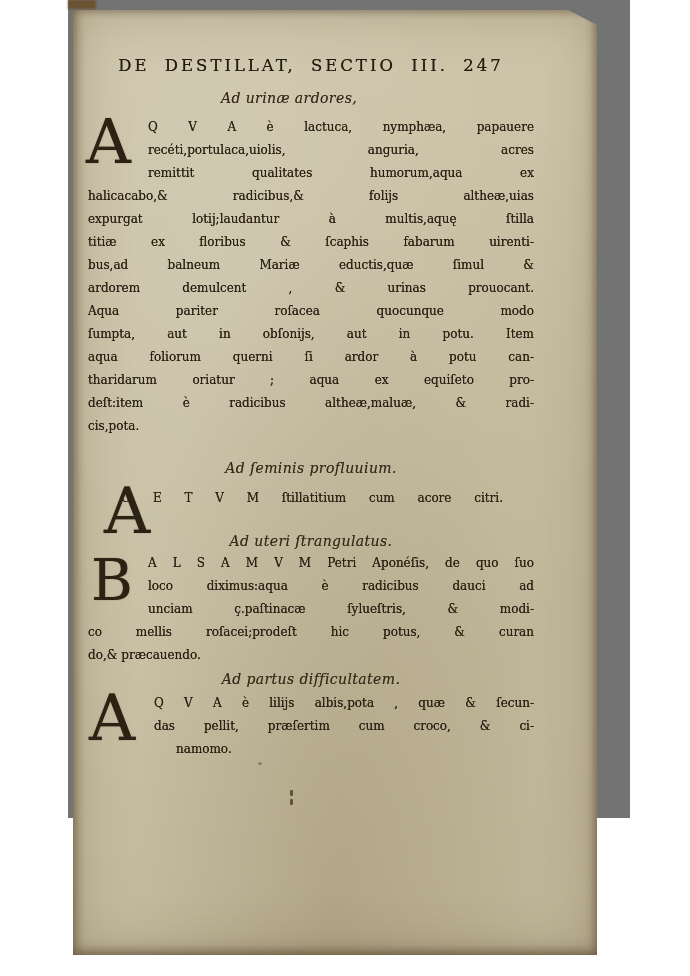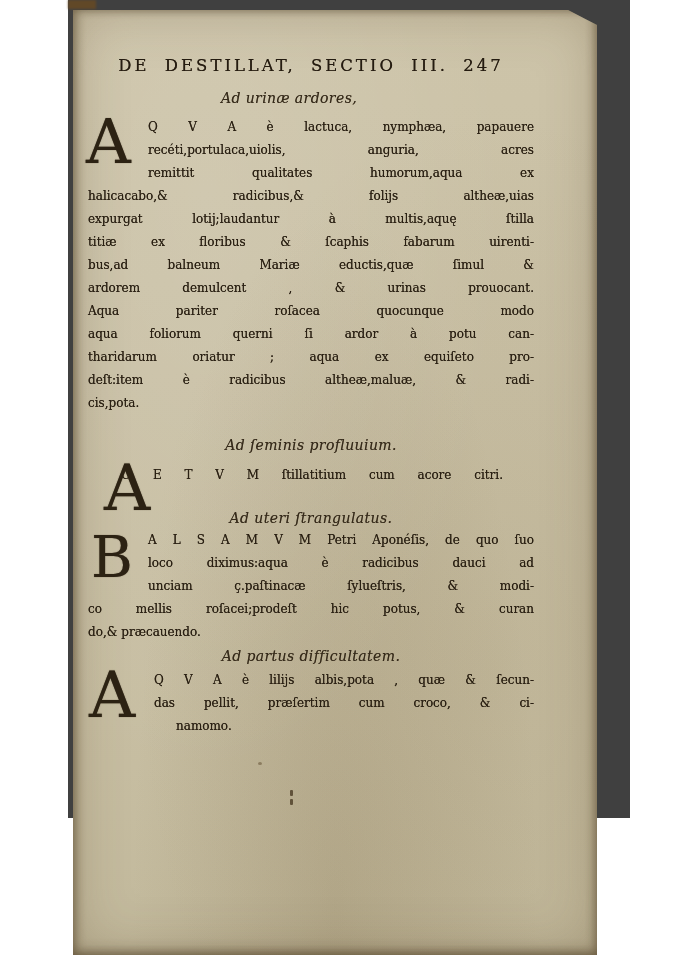--- a/index.html
+++ b/index.html
@@ -2,21 +2,21 @@
 <html><head>
 <meta charset="utf-8">
 <style>
   html,body{margin:0;padding:0;}
   body{
     width:690px;height:976px;position:relative;background:#ffffff;overflow:hidden;
     font-family:"DejaVu Serif","Liberation Serif",serif;
   }
   .photo{
     position:absolute;left:68px;top:0;width:562px;height:818px;
-    background:#404040;
+    background:#737373;
   }
   .stain{
     position:absolute;left:0;top:0;width:28px;height:9px;
     background:#6a4а22;background:#6a4a22;filter:blur(1px);opacity:.8;
   }
   .page{
     position:absolute;left:5px;top:10px;width:524px;height:945px;
     background:
       radial-gradient(ellipse at 25% 20%, rgba(255,255,255,0.10), transparent 55%),
       radial-gradient(ellipse at 80% 70%, rgba(130,110,70,0.12), transparent 60%),
@@ -106,20 +106,21 @@
         <span class="dropcap cap1">A</span>
         <div class="line ind">Q V A è lactuca, nymphæa, papauere</div>
         <div class="line ind">recéti,portulaca,uiolis, anguria, acres</div>
         <div class="line ind">remittit qualitates humorum,aqua ex</div>
         <div class="line">halicacabo,&amp; radicibus,&amp; folijs altheæ,uias</div>
         <div class="line">expurgat lotij;laudantur à multis,aquę ſtilla</div>
         <div class="line">titiæ ex floribus &amp; ſcaphis fabarum uirenti-</div>
         <div class="line">bus,ad balneum Mariæ eductis,quæ ſimul &amp;</div>
         <div class="line">ardorem demulcent , &amp; urinas prouocant.</div>
         <div class="line">Aqua pariter roſacea quocunque modo</div>
+        <div class="line">ſumpta, aut in obſonijs, aut in potu.  Item</div>
         <div class="line">aqua foliorum querni ſi ardor à potu can-</div>
         <div class="line">tharidarum oriatur ; aqua ex equiſeto pro-</div>
         <div class="line">deſt:item è radicibus altheæ,maluæ, &amp; radi-</div>
         <div class="line last">cis,pota.</div>
       </div>
 
       <div class="sec-heading h2">Ad ſeminis profluuium.</div>
 
       <div class="para p2">
         <span class="dropcap cap2">A</span>

